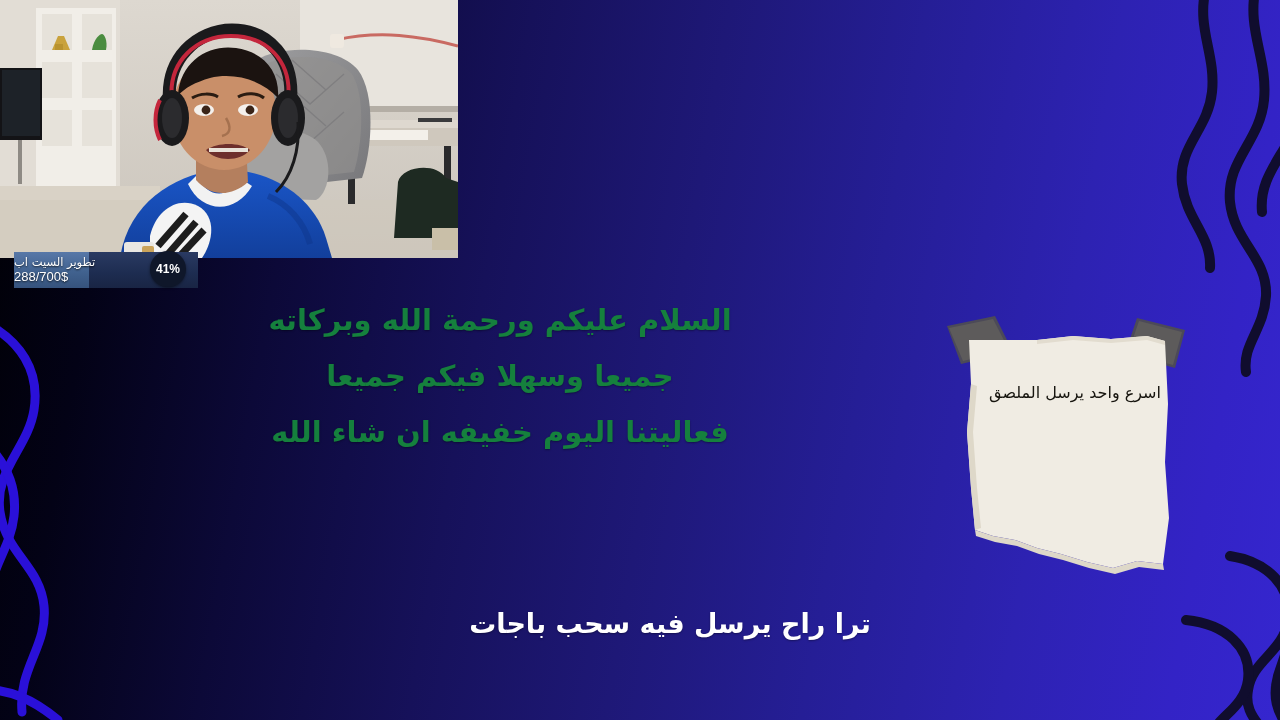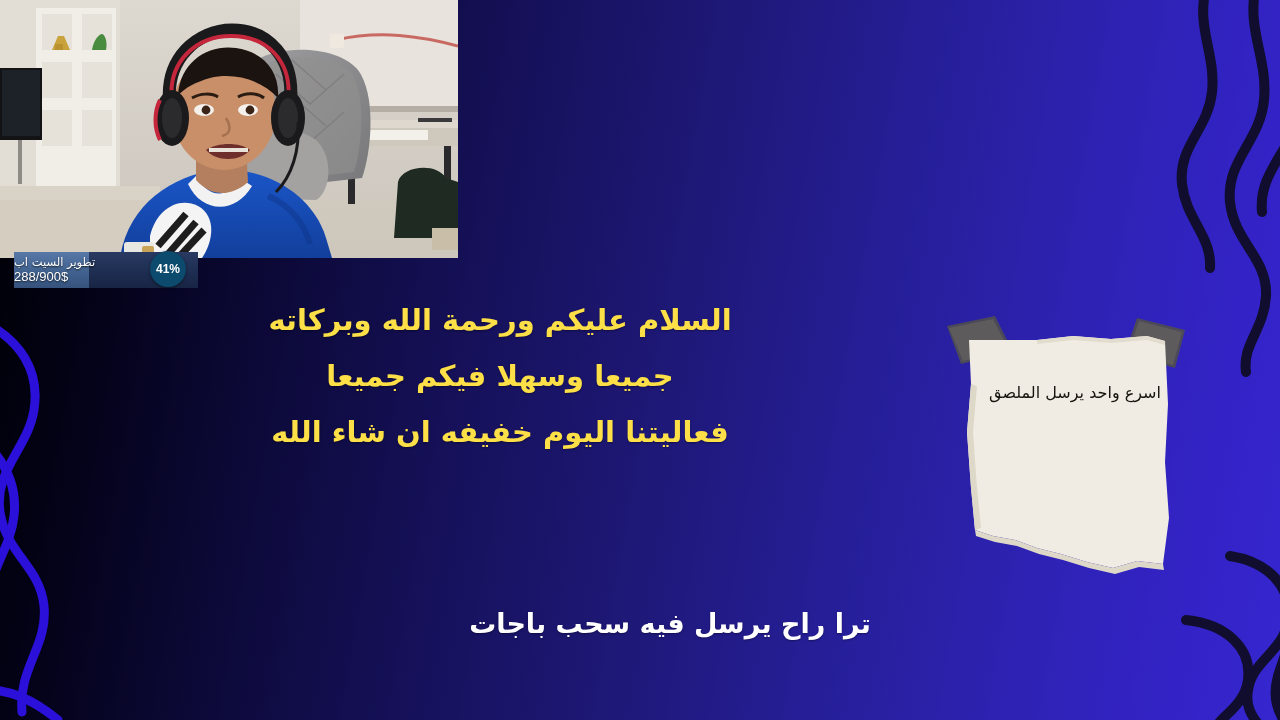--- a/index.html
+++ b/index.html
@@ -84,37 +84,37 @@
     font-family:"Liberation Sans","DejaVu Sans",sans-serif;
     text-shadow:0 1px 2px rgba(0,0,0,.75);
     direction:ltr;
     white-space:nowrap;
   }
   .goal-badge {
     position:absolute;
     left:150px; top:251px;
     width:36px; height:36px;
     border-radius:50%;
-    background:#0c4a6e;
+    background:#0f172a;
     display:flex; align-items:center; justify-content:center;
     color:#ffffff;
     font-size:12px;
     font-weight:bold;
     font-family:"Liberation Sans","DejaVu Sans",sans-serif;
     box-shadow:0 1px 3px rgba(0,0,0,.5);
   }
 
   
   .greeting {
     position:absolute;
     left:180px; top:292px;
     width:640px;
     direction:rtl;
     text-align:center;
-    color:#fde047;
+    color:#15803d;
   }
   .greeting-line {
     font-family:"DejaVu Sans","Liberation Sans",sans-serif;
     font-weight:bold;
     font-size:29px;
     line-height:56px;
     letter-spacing:0px;
     white-space:nowrap;
     text-shadow:0 1px 2px rgba(0,0,0,.35);
   }
@@ -284,21 +284,21 @@
         <rect x="142" y="246" width="12" height="12" rx="2" fill="#caa35a"></rect>
       </g>
     </svg>
   </div>
 
   <div class="goal-bar">
     <div class="goal-fill"></div>
     <div class="goal-rest"></div>
     <div class="goal-text">
       <div class="goal-title">تطوير السيت اب</div>
-      <div class="goal-amount">288/900$</div>
+      <div class="goal-amount">288/700$</div>
     </div>
   </div>
   <div class="goal-badge">41%</div>
 
   <div class="greeting">
     <div class="greeting-line">السلام عليكم ورحمة الله وبركاته</div>
     <div class="greeting-line">جميعا وسهلا فيكم جميعا</div>
     <div class="greeting-line">فعاليتنا اليوم خفيفه ان شاء الله</div>
   </div>
 

